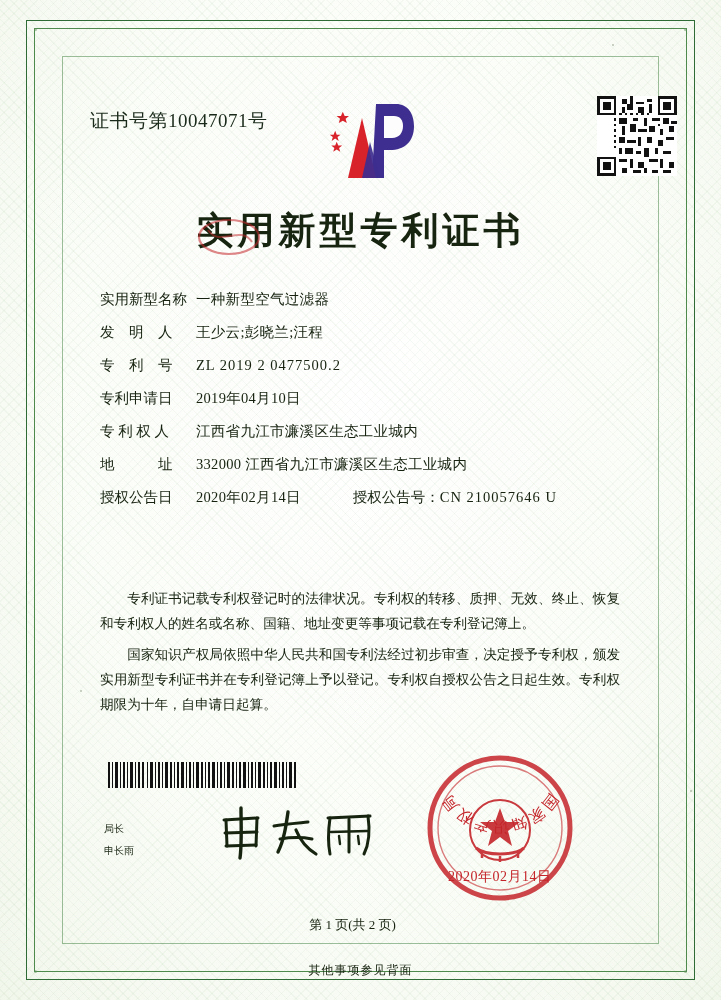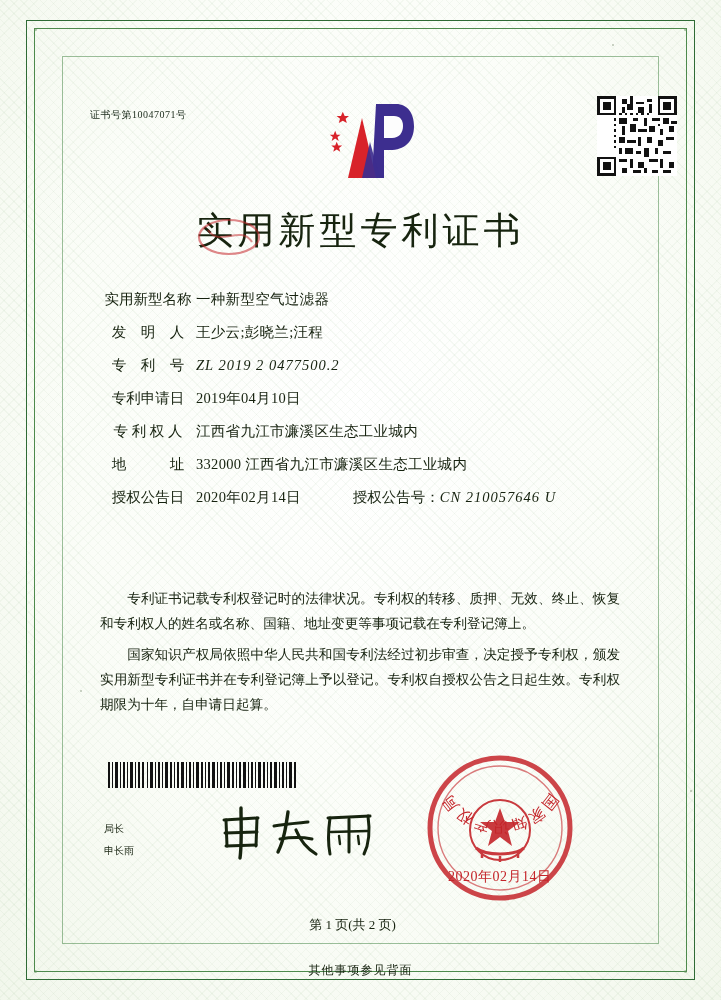--- a/index.html
+++ b/index.html
@@ -74,32 +74,32 @@
   .qr {
     position: absolute;
     right: 44px; top: 96px;
     width: 80px; height: 80px;
   }
 
   
   .cert-no {
     position: absolute;
     left: 90px; top: 108px;
-    font-size: 10px;
+    font-size: 19px;
     letter-spacing: 0.5px;
     color: #1a2a1a;
     text-align: right;
   }
 
   .title {
     position: absolute;
     left: 0; right: 0; top: 206px;
     text-align: center;
     font-size: 37px;
-    font-weight: normal;
+    font-weight: bold;
     letter-spacing: 4px;
     color: #17240f;
     font-family: "DejaVu Serif", "Liberation Serif", serif;
   }
   .title-stamp {
     position: absolute;
     left: 196px; top: 214px;
     width: 66px; height: 46px;
     pointer-events: none;
   }
@@ -116,30 +116,28 @@
     display: flex;
     align-items: baseline;
     margin-bottom: 18.5px;
     white-space: nowrap;
   }
   .field-label {
     width: 96px;
     flex: 0 0 96px;
     color: #16220f;
     letter-spacing: 0px;
-    text-align: center;
   }
   .field-value {
     color: #16220f;
     letter-spacing: 0.3px;
   }
   .field-value.mono {
     font-family: "Liberation Serif", serif;
     letter-spacing: 1px;
-    font-style: italic;
   }
   .field-extra-label {
     margin-left: 52px;
     color: #16220f;
     text-align: center;
   }
 
   
   .paras {
     position: absolute;

